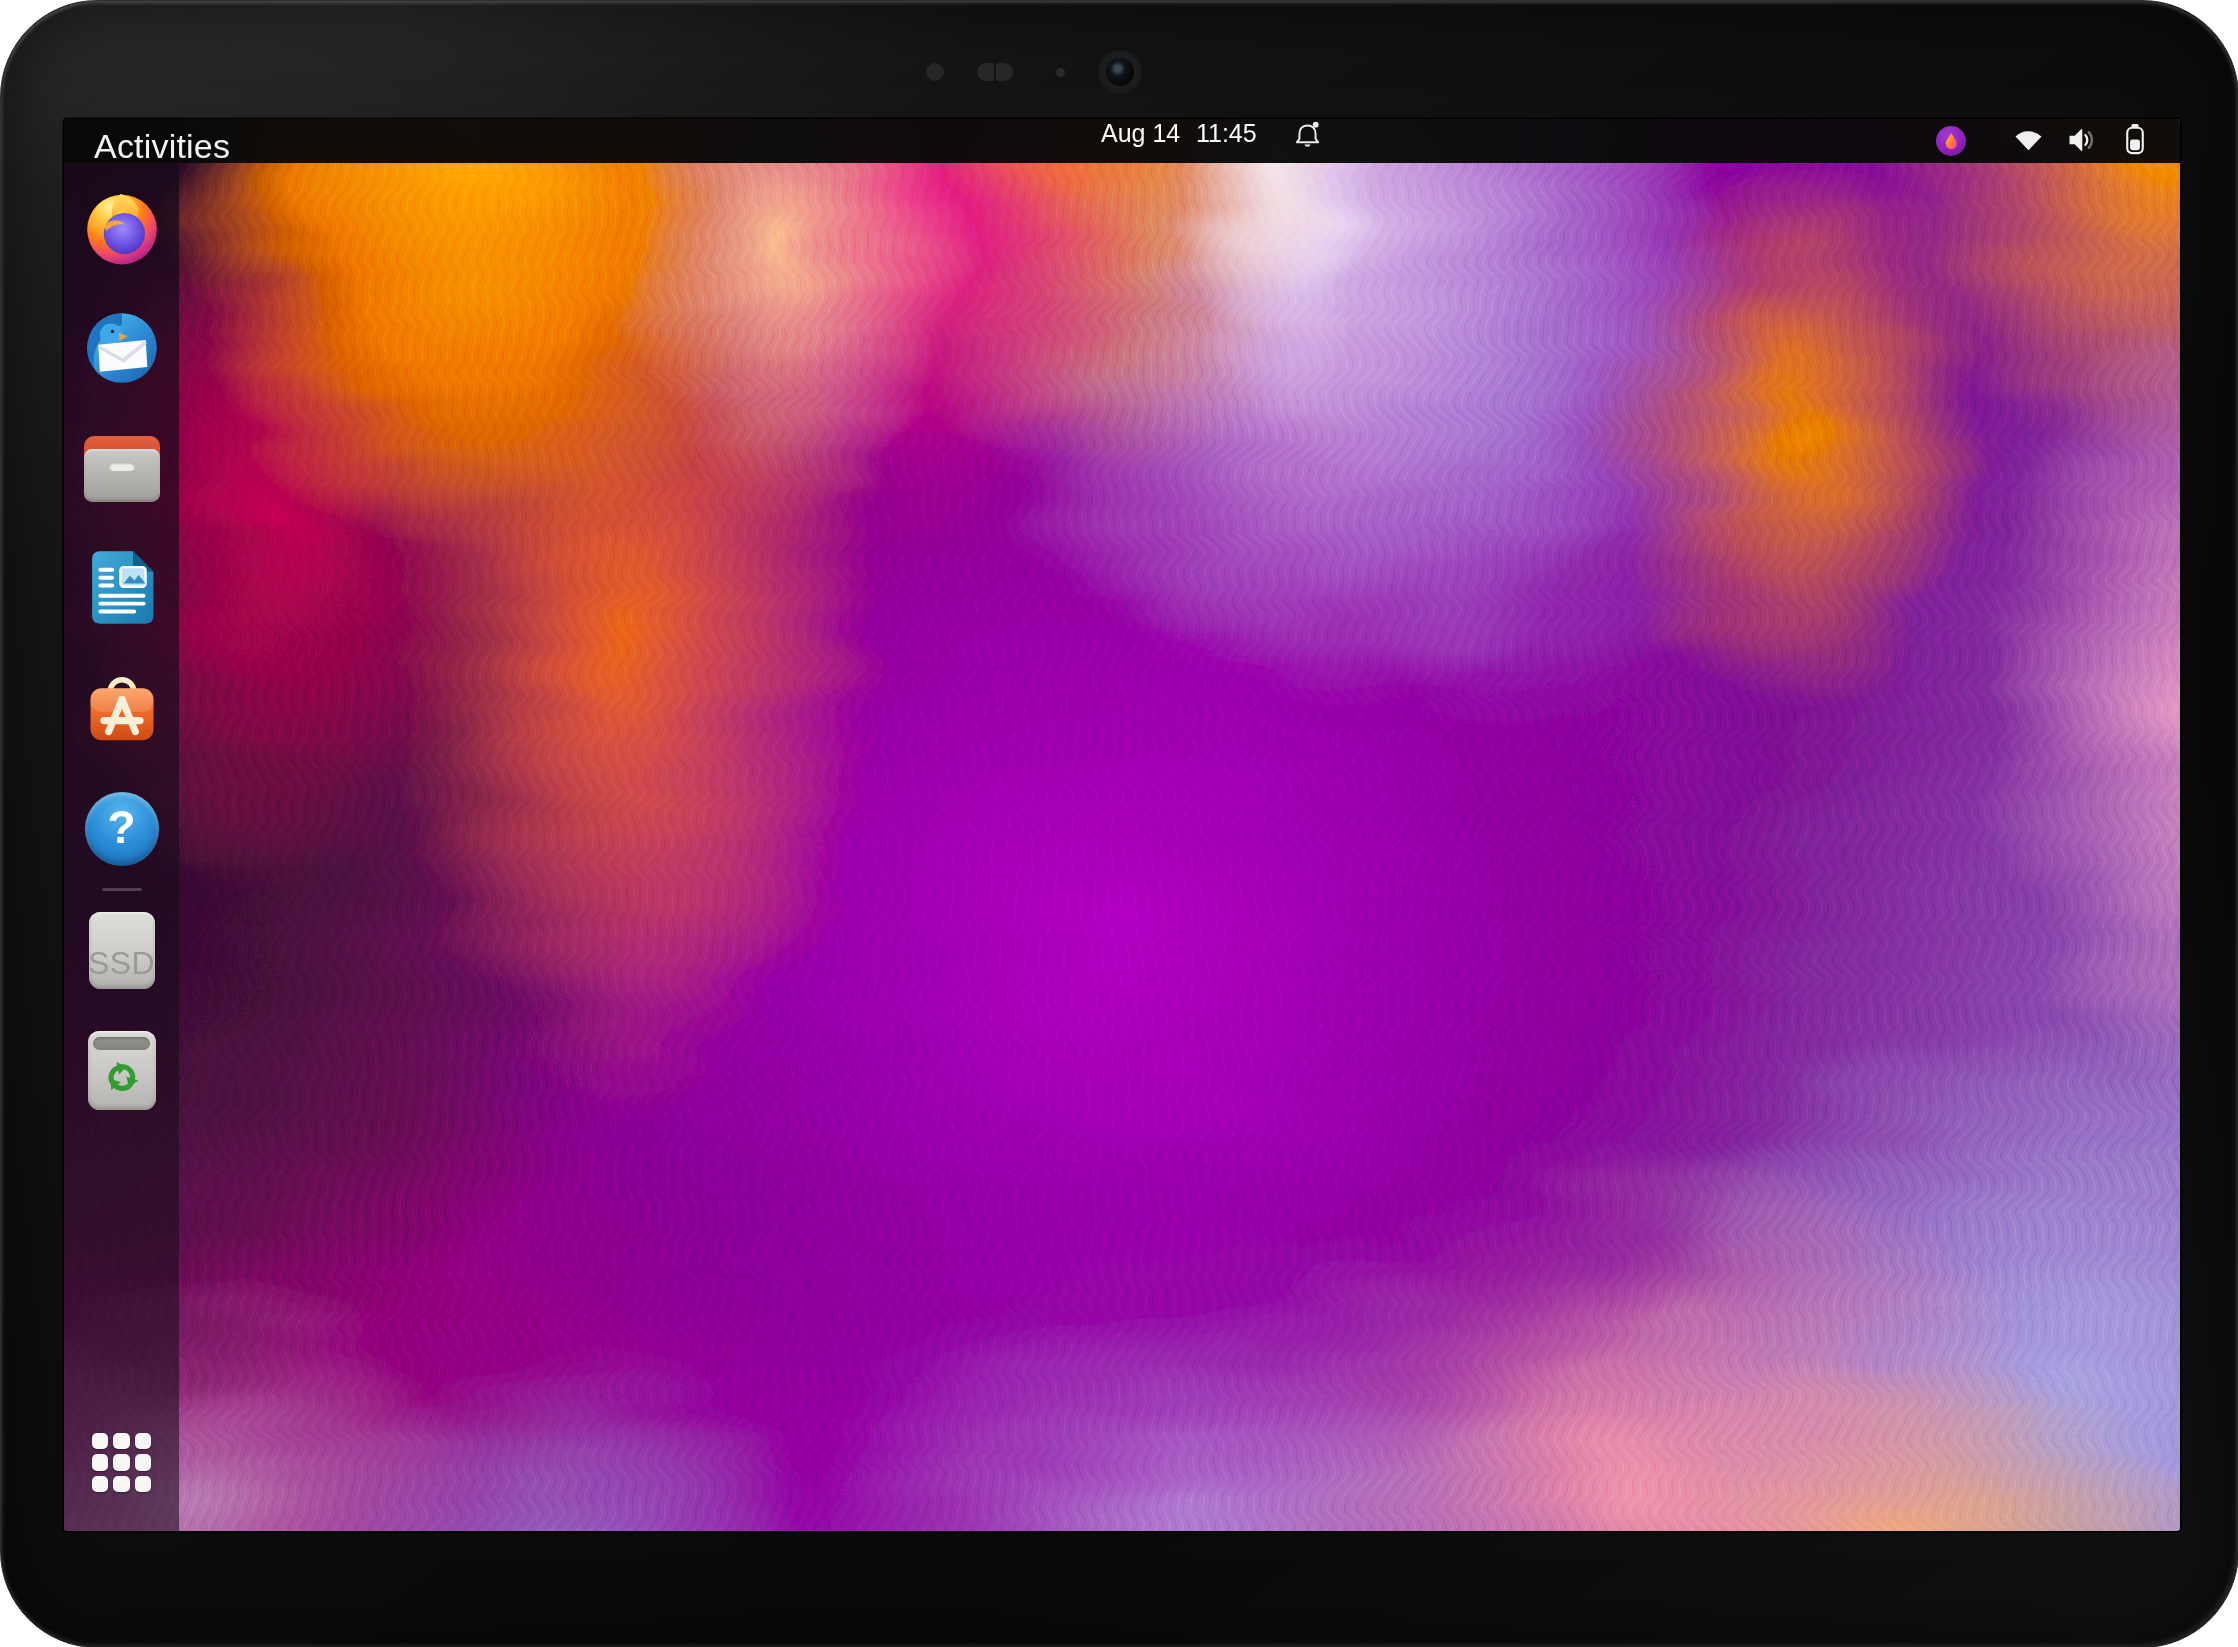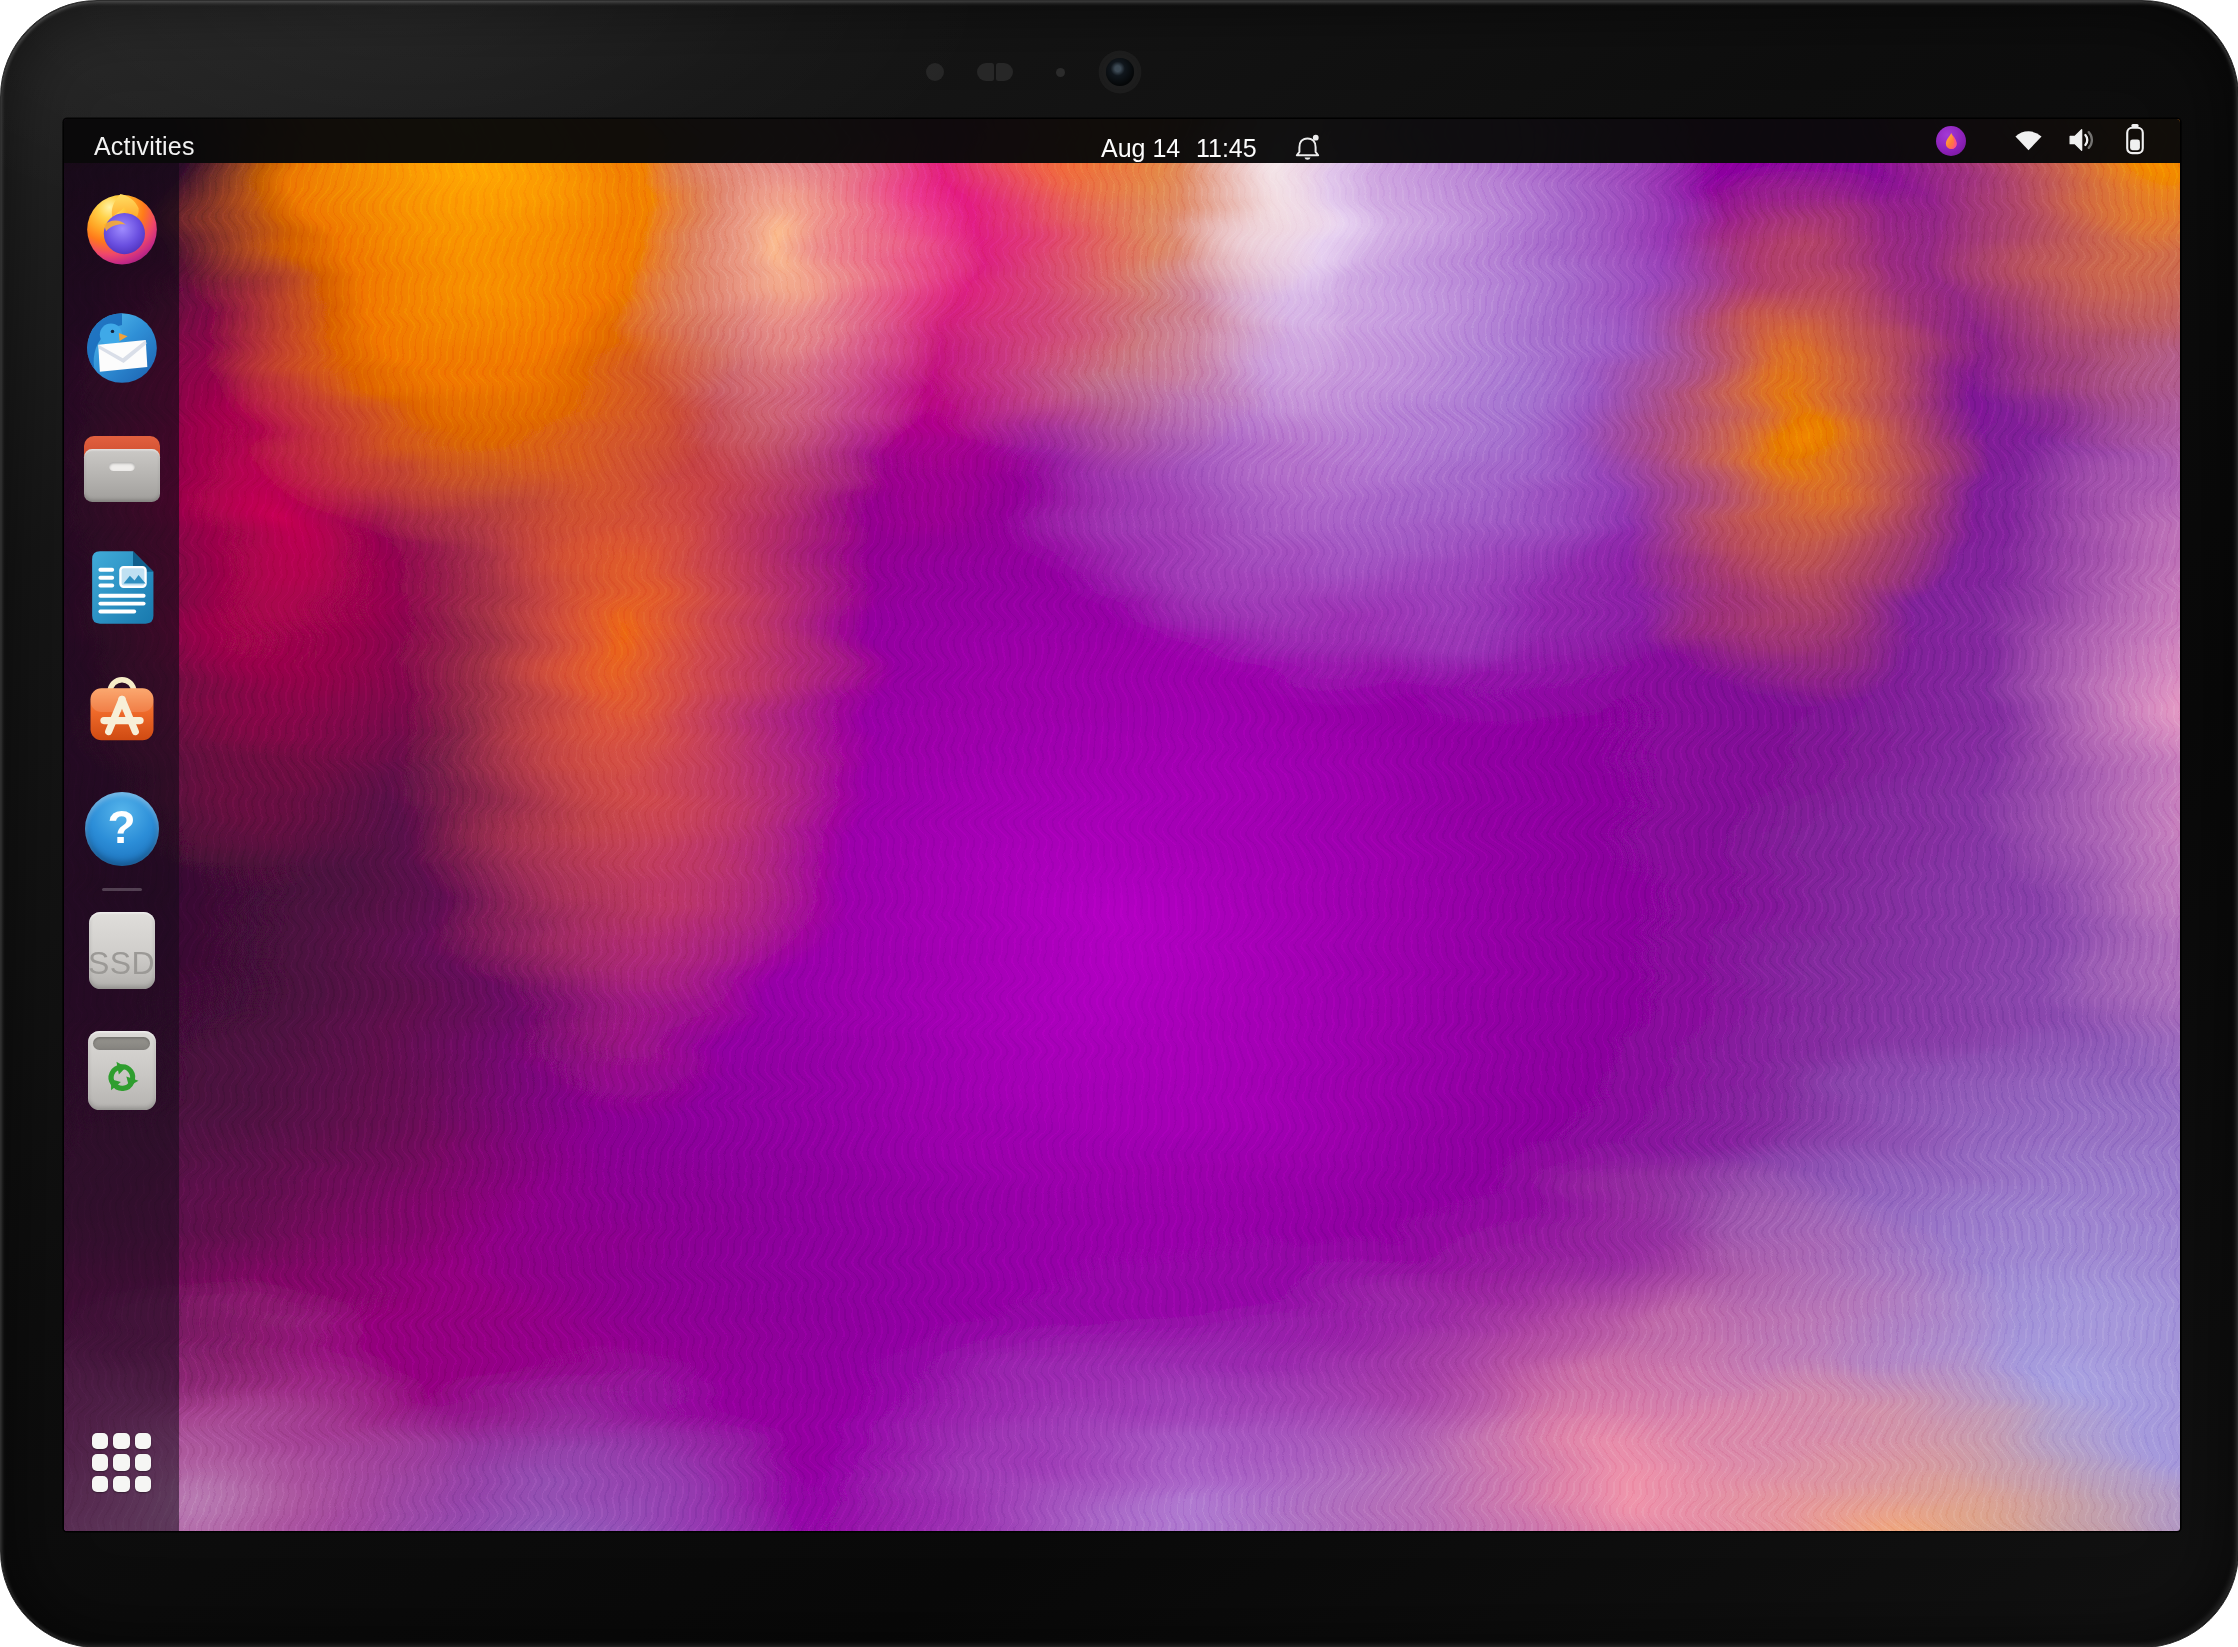--- a/index.html
+++ b/index.html
@@ -62,22 +62,22 @@
     filter:url(#warp) saturate(1.12);}
   .wp-streaks{position:absolute;inset:-58px;
     background:repeating-linear-gradient(93deg,
       rgba(255,255,255,.10) 0 1.6px, rgba(255,255,255,0) 1.6px 5.8px,
       rgba(0,0,0,.10) 5.8px 7.4px, rgba(0,0,0,0) 7.4px 13px);
     mix-blend-mode:overlay;opacity:.85;filter:url(#warp2);}
 
   
   .topbar{position:absolute;left:0;top:0;width:2116px;height:44px;background:rgba(9,9,9,.97);
     display:flex;align-items:center;color:#f2f2f2;z-index:5;}
-  .activities{margin-left:30px;font-size:25px;letter-spacing:0.2px;cursor:pointer;margin-top:11px;}
-  .clock-group{position:absolute;left:1037px;top:0;height:44px;display:flex;align-items:flex-end;cursor:pointer;}
+  .activities{margin-left:30px;font-size:34px;letter-spacing:0.2px;cursor:pointer;margin-top:11px;}
+  .clock-group{position:absolute;left:1037px;top:0;height:44px;display:flex;align-items:flex-start;cursor:pointer;}
   .clock-date{font-size:25px;color:#fdfdfd;}
   .clock-time{font-size:25px;color:#fdfdfd;margin-left:15.7px;}
   .bell{margin-left:35px;display:flex;align-items:center;}
   .status-group{position:absolute;right:30px;top:0;height:44px;display:flex;align-items:center;}
   .flame-chip{width:30px;height:30px;border-radius:50%;
     background:radial-gradient(circle at 38% 30%,#a43ad6,#8a1fb5 60%,#6f148f 100%);
     display:flex;align-items:center;justify-content:center;}
   .gap56{width:46px;}.gap26{width:21.4px;}.gap25{width:20.6px;}
 
   

